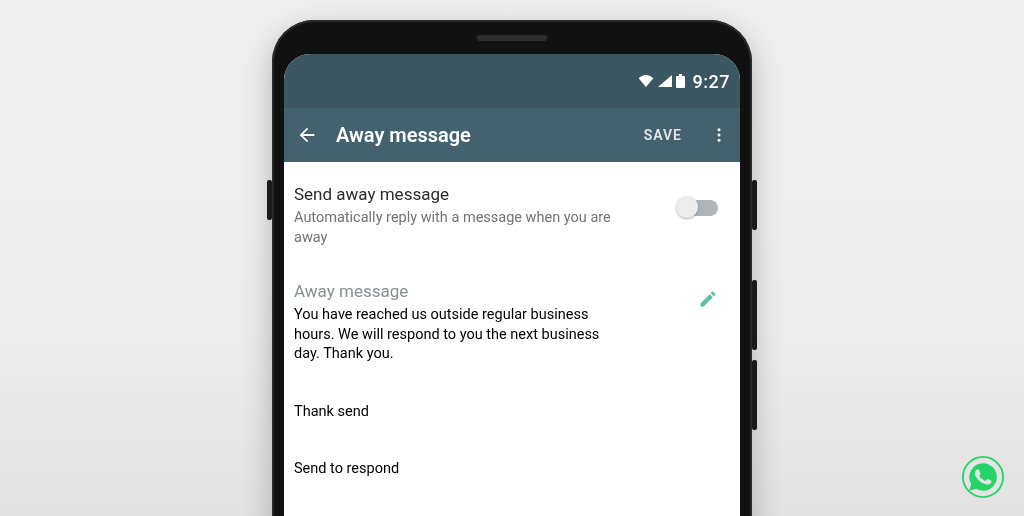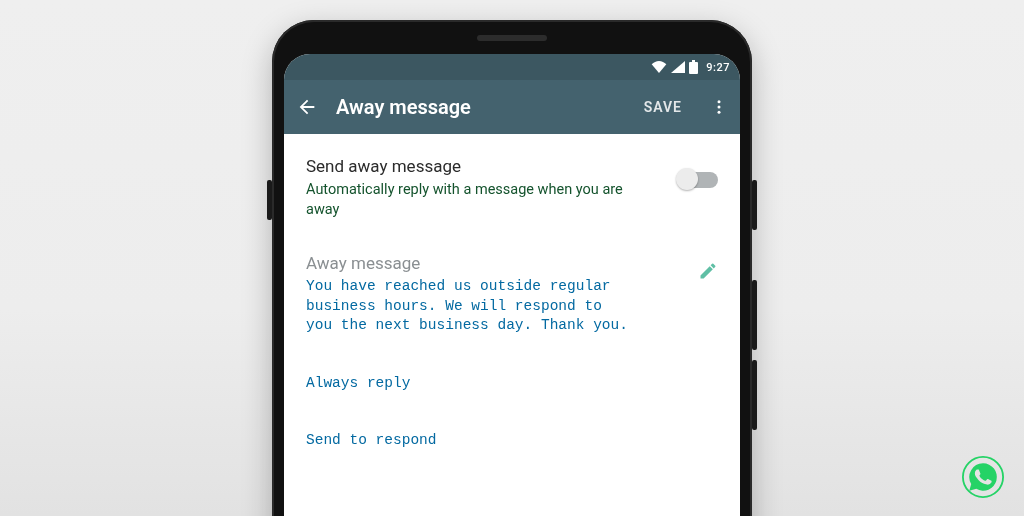--- a/index.html
+++ b/index.html
@@ -56,24 +56,24 @@
     overflow: hidden;
     background: #fff;
   }
 
   .statusbar {
     height: 26px;
     background: #3C5761;
     display: flex;
     justify-content: flex-end;
     align-items: center;
-    padding: 0 10px;
+    padding: 14px 10px;
     gap: 4px;
     color: #fff;
-    font-size: 11px;
+    font-size: 18px;
     font-weight: 500;
   }
   .statusbar .time { margin-left: 4px; letter-spacing: .5px; }
   .statusbar svg { display: block; }
 
   .appbar {
     height: 54px;
     background: #44626E;
     display: flex;
     align-items: center;
@@ -91,39 +91,39 @@
     font-weight: 600;
     letter-spacing: 1px;
     color: rgba(255,255,255,.85);
   }
   .appbar .icon-btn { display:flex; align-items:center; }
 
   .content {
     padding: 6px 0 0 0;
   }
   .item {
-    padding: 16px 22px 18px 22px;
+    padding: 16px 22px 18px 10px;
     display: flex;
     align-items: flex-start;
     gap: 12px;
   }
   .item .text { flex: 1; }
   .item .label {
     font-size: 17px;
     color: #2b2b2b;
   }
   .item.disabled .label { color: #8a8f92; }
   .item .desc {
     font-size: 14.5px;
-    color: #14532d;
+    color: #737373;
     margin-top: 4px;
     line-height: 1.35;
     max-width: 330px;
   }
-  .item.disabled .desc { color: #0369a1; font-family: Liberation Mono, monospace; }
+  .item.disabled .desc { color: #000000; }
 
   
   .toggle {
     width: 40px;
     height: 16px;
     background: #b0b4b6;
     border-radius: 10px;
     position: relative;
     margin-top: 16px;
     flex-shrink: 0;
@@ -217,21 +217,21 @@
         </div>
         <span class="edit-icon">
           <svg width="20" height="20" viewBox="0 0 24 24">
               <path fill="currentColor" d="M3 17.25V21h3.75L17.81 9.94l-3.75-3.75L3 17.25zM20.71 7.04a1 1 0 0 0 0-1.41l-2.34-2.34a1 1 0 0 0-1.41 0l-1.83 1.83 3.75 3.75 1.83-1.83z"></path>
             </svg>
         </span>
       </div>
 
       <div class="item disabled">
         <div class="text">
-          <div class="desc">Always reply</div>
+          <div class="desc">Thank send</div>
         </div>
       </div>
 
       <div class="item disabled">
         <div class="text">
           <div class="desc">Send to respond</div>
         </div>
       </div>
 
     </div>

